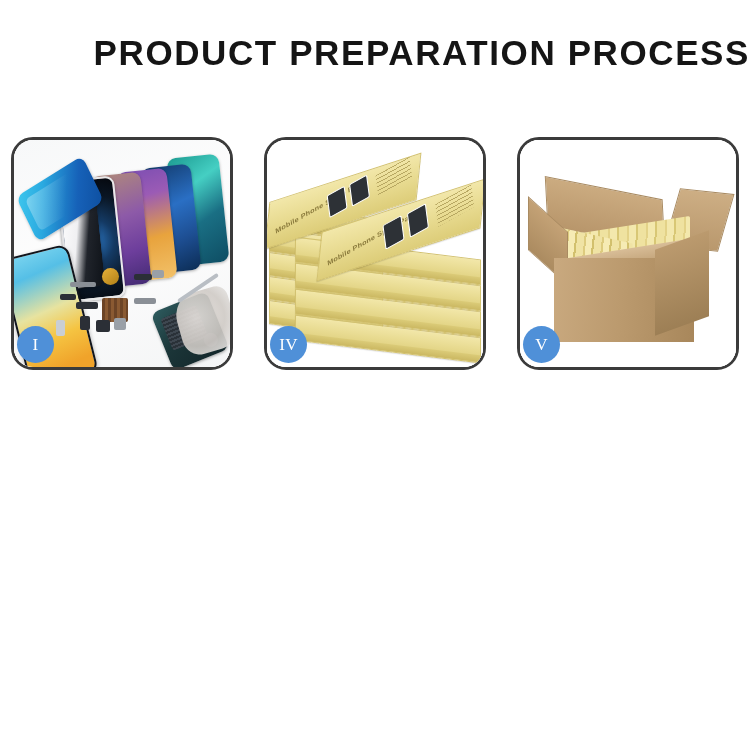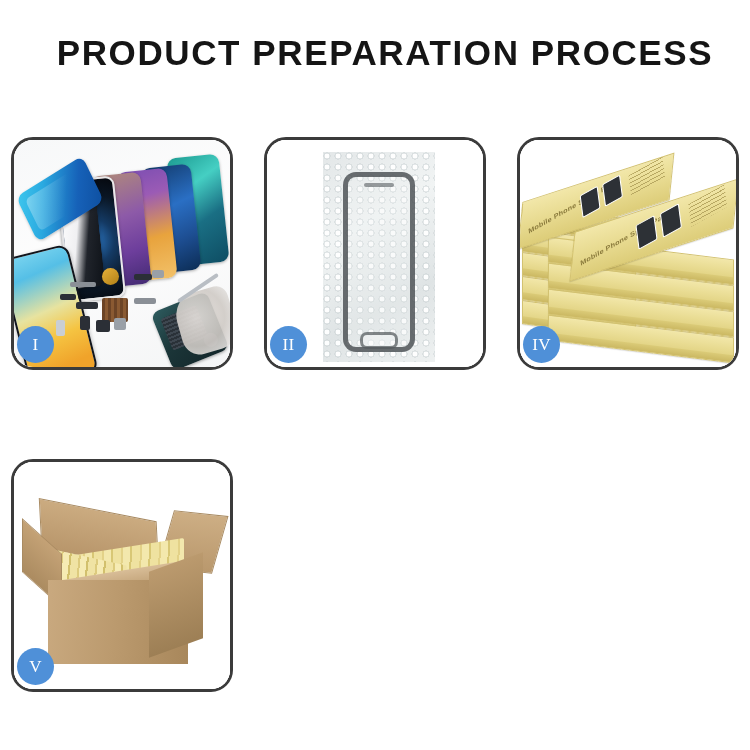--- a/index.html
+++ b/index.html
@@ -12,21 +12,21 @@
     height: 750px;
     font-family: "Liberation Sans", sans-serif;
     color: #111111;
     overflow: hidden;
     position: relative;
   }
 
   
   .header {
     padding-top: 34px;
-    text-align: center;
+    text-align: right;
     padding-left: 20px;
   }
   .title {
     font-family: "Liberation Sans", sans-serif;
     font-size: 35px;
     font-weight: 700;
     letter-spacing: 1.6px;
     color: #151515;
     line-height: 1.1;
     white-space: nowrap;
@@ -422,33 +422,20 @@
         <div class="part silver" style="left:200px; top:200px; width:6px; height:6px;"></div>
 
         <div class="backhousing"></div>
         <div class="hand"></div>
         <div class="tweezer"></div>
       </div>
     </div>
     <div class="badge">I</div>
   </div>
 
-  <div class="panel">
-    <div class="panel-inner">
-      <div class="scene">
-        <div class="p2-bg"></div>
-        <div class="bubble-sheet">
-          <div class="screen-outline">
-            <div class="screen-earpiece"></div>
-          </div>
-        </div>
-      </div>
-    </div>
-    <div class="badge">II</div>
-  </div>
 
 
   <div class="panel">
     <div class="panel-inner">
       <div class="scene">
         <div class="p4-bg"></div>
         <div class="stack">
 
           <div class="kbox" style="left:2px;  top:64px;  width:112px; height:22px; transform:skewY(8deg);">
               <div class="side"></div>

